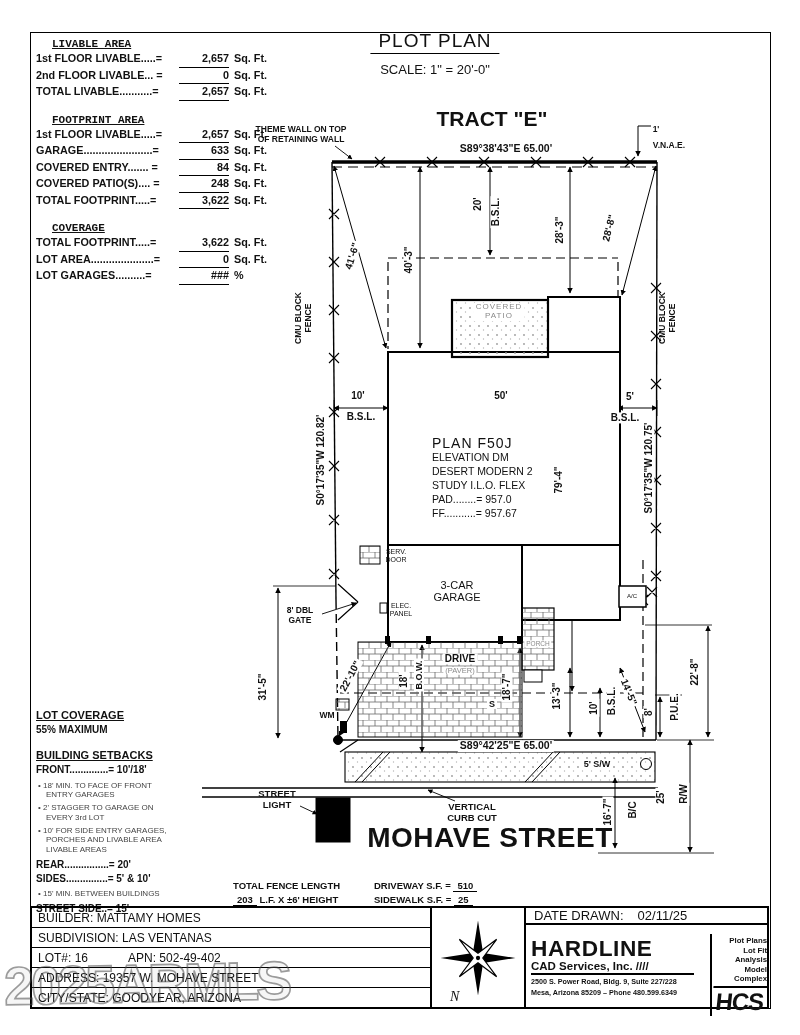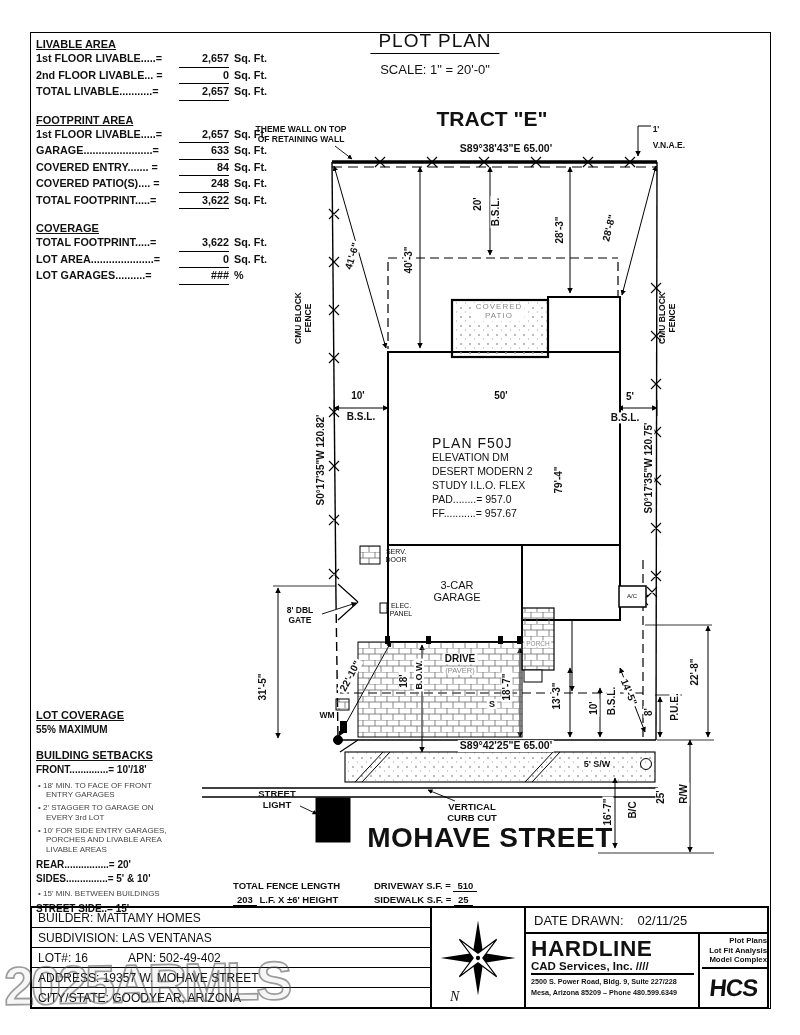--- a/index.html
+++ b/index.html
@@ -11,21 +11,21 @@
   .s6{font-size:6px}.s65{font-size:6.5px}.s7{font-size:7px}.s75{font-size:7.5px}.s8{font-size:8px}
   .s85{font-size:8.5px}.s9{font-size:9px}.s95{font-size:9.5px}.s10{font-size:10px}.s105{font-size:10.5px}
   .s11{font-size:11px}
   .gray{color:#8a8a8a;}
   
   .ptitle{position:absolute;left:435px;top:30px;transform:translateX(-50%);font-size:19px;letter-spacing:1px;border-bottom:1.8px solid #000;padding:0 8px 1px;}
   .pscale{position:absolute;left:435px;top:62px;transform:translateX(-50%);font-size:13px;}
   .tract{position:absolute;left:492px;top:119px;transform:translate(-50%,-50%);font-size:21px;font-weight:700;}
   
   .stats{position:absolute;left:36px;top:38px;width:238px;font-weight:700;font-size:10.8px;}
-  .stats h3{margin:0 0 1px;font-size:11px;text-decoration:underline;}
+  .stats h3{margin:0 16px 1px;font-size:11px;text-decoration:underline;font-family:Liberation Mono, monospace;}
   .stbl{margin-bottom:13px;}
   .srow{display:flex;line-height:15.5px;}
   .srow .sl{flex:1;white-space:nowrap;}
   .srow .sv{width:50px;text-align:right;border-bottom:1.4px solid #000;margin-right:5px;}
   .srow .su{width:40px;}
   
   .planblk{position:absolute;left:432px;top:436px;line-height:14px;}
   .planblk .t1{font-size:14px;letter-spacing:1px;}
   .planblk .t2{font-size:10.5px;}
   
@@ -38,25 +38,25 @@
   .fence{position:absolute;left:233px;top:879px;font-size:9.5px;font-weight:700;line-height:13.5px;}
   .sftot{position:absolute;left:374px;top:879px;font-size:9.5px;font-weight:700;line-height:13.5px;}
   .uv{border-bottom:1.2px solid #000;padding:0 4px;}
   
   .tblock{position:absolute;left:30px;top:906px;width:739px;height:103px;border:2px solid #000;box-sizing:border-box;display:flex;}
   .tleft{width:398px;display:flex;flex-direction:column;border-right:2px solid #000;}
   .trow{flex:1;display:flex;align-items:center;padding-left:6px;font-size:12px;border-bottom:1.5px solid #000;gap:40px;white-space:nowrap;}
   .trow:last-child{border-bottom:none;}
   .tcompass{width:92px;border-right:2px solid #000;display:flex;flex-direction:column;align-items:center;justify-content:center;position:relative;}
   .cN{position:absolute;left:18px;bottom:2px;font-family:"Liberation Serif",serif;font-style:italic;font-size:14px;}
-  .tright{flex:1;display:flex;flex-direction:column;}
+  .tright{flex:1;display:flex;flex-direction:column;gap:9px;}
   .drow{height:26px;display:flex;align-items:center;padding-left:8px;font-size:13px;border-bottom:2px solid #000;gap:14px;box-sizing:border-box;}
   .rrow{height:23px;display:flex;align-items:center;padding-left:8px;font-size:13px;border-bottom:2px solid #000;box-sizing:border-box;}
   .logorow{flex:1;display:flex;}
-  .logoleft{width:163px;padding:2px 4px 0 5px;}
+  .logoleft{width:163px;padding:2px 16px 0 5px;}
   .brand{font-size:21px;font-weight:700;letter-spacing:.5px;transform:scale(1.08,1.05);transform-origin:left top;white-space:nowrap;}
   .brand2line{font-size:11.5px;font-weight:700;border-bottom:2px solid #000;white-space:nowrap;padding-bottom:1px;}
   .addr{font-size:7.2px;font-weight:700;line-height:9px;margin-top:2px;white-space:nowrap;}
   .logoright{flex:1;border-left:2px solid #000;display:flex;flex-direction:column;text-align:right;}
   .svc{font-size:7.8px;font-weight:700;line-height:9.5px;padding:2px 0 2px 4px;white-space:pre-line;}
   .hcs{flex:1;border-top:2px solid #000;display:flex;align-items:center;justify-content:center;font-size:24px;font-weight:700;letter-spacing:-1px;transform:skewX(-6deg);}
   
   .wmk{position:absolute;left:4px;top:952px;font-size:54px;font-weight:700;letter-spacing:-3px;color:rgba(0,0,0,0.07);-webkit-text-stroke:1.7px #4a4a4a;opacity:.55;transform:rotate(-1.2deg);z-index:60;white-space:nowrap;}
   svg.draw{position:absolute;left:0;top:0;}
 </style>

